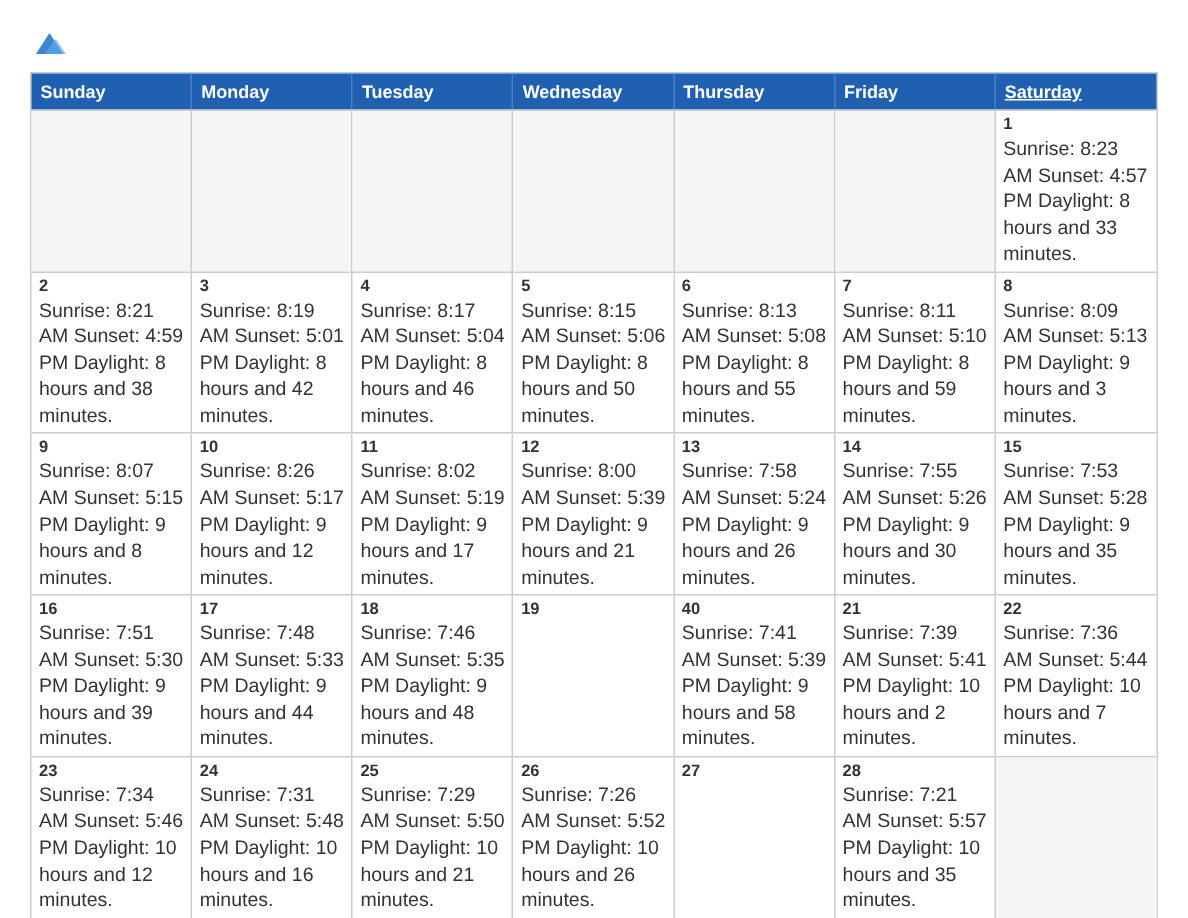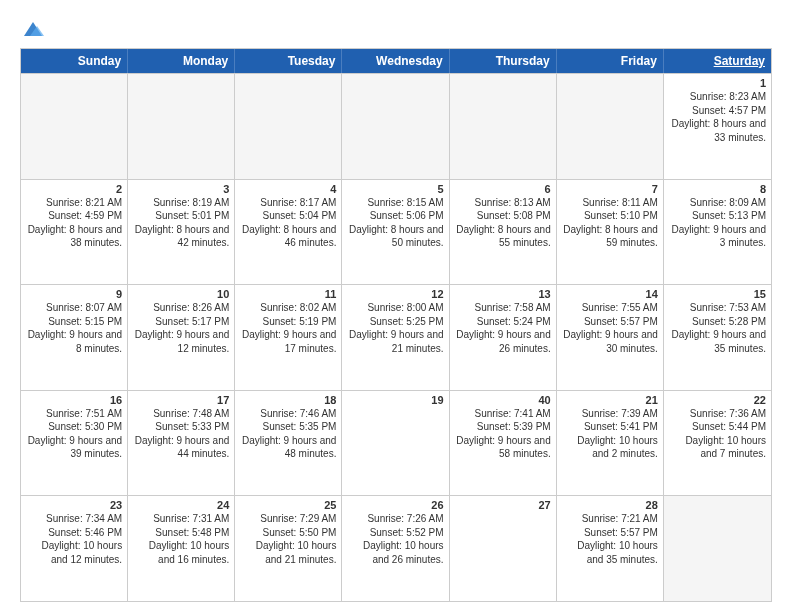--- a/index.html
+++ b/index.html
@@ -9,21 +9,20 @@
       width: 792px;
       height: 612px;
       overflow: hidden;
     }
     .page {
       width: 792px;
       height: 612px;
       padding: 18px 20px 10px 20px;
       display: flex;
       flex-direction: column;
-      text-align: right;
     }
     .header {
       display: flex;
       justify-content: space-between;
       align-items: flex-start;
       margin-bottom: 8px;
     }
     .logo {
       display: flex;
       align-items: center;
@@ -93,21 +92,21 @@
     }
     .cal-cell:last-child { border-right: none; }
     .cal-cell.empty { background: #f5f5f5; }
     .cell-day {
       font-size: 11px;
       font-weight: bold;
       margin-bottom: 1px;
       display: block;
     }
     .cell-info {
-      font-size: 10px;
+      font-size: 13px;
       color: #333;
       line-height: 1.35;
     }
   </style>
 </head>
 <body>
 
 <div class="page">
   <div class="header">
     <div class="logo">
@@ -214,33 +213,33 @@
           </div>
           <div class="cal-cell">
             <span class="cell-day">11</span>
             <div class="cell-info">Sunrise: 8:02 AM
 Sunset: 5:19 PM
 Daylight: 9 hours and 17 minutes.</div>
           </div>
           <div class="cal-cell">
             <span class="cell-day">12</span>
             <div class="cell-info">Sunrise: 8:00 AM
-Sunset: 5:25 PM
+Sunset: 5:39 PM
 Daylight: 9 hours and 21 minutes.</div>
           </div>
           <div class="cal-cell">
             <span class="cell-day">13</span>
             <div class="cell-info">Sunrise: 7:58 AM
 Sunset: 5:24 PM
 Daylight: 9 hours and 26 minutes.</div>
           </div>
           <div class="cal-cell">
             <span class="cell-day">14</span>
             <div class="cell-info">Sunrise: 7:55 AM
-Sunset: 5:57 PM
+Sunset: 5:26 PM
 Daylight: 9 hours and 30 minutes.</div>
           </div>
           <div class="cal-cell">
             <span class="cell-day">15</span>
             <div class="cell-info">Sunrise: 7:53 AM
 Sunset: 5:28 PM
 Daylight: 9 hours and 35 minutes.</div>
           </div>
         </div>
         <div class="cal-row">

